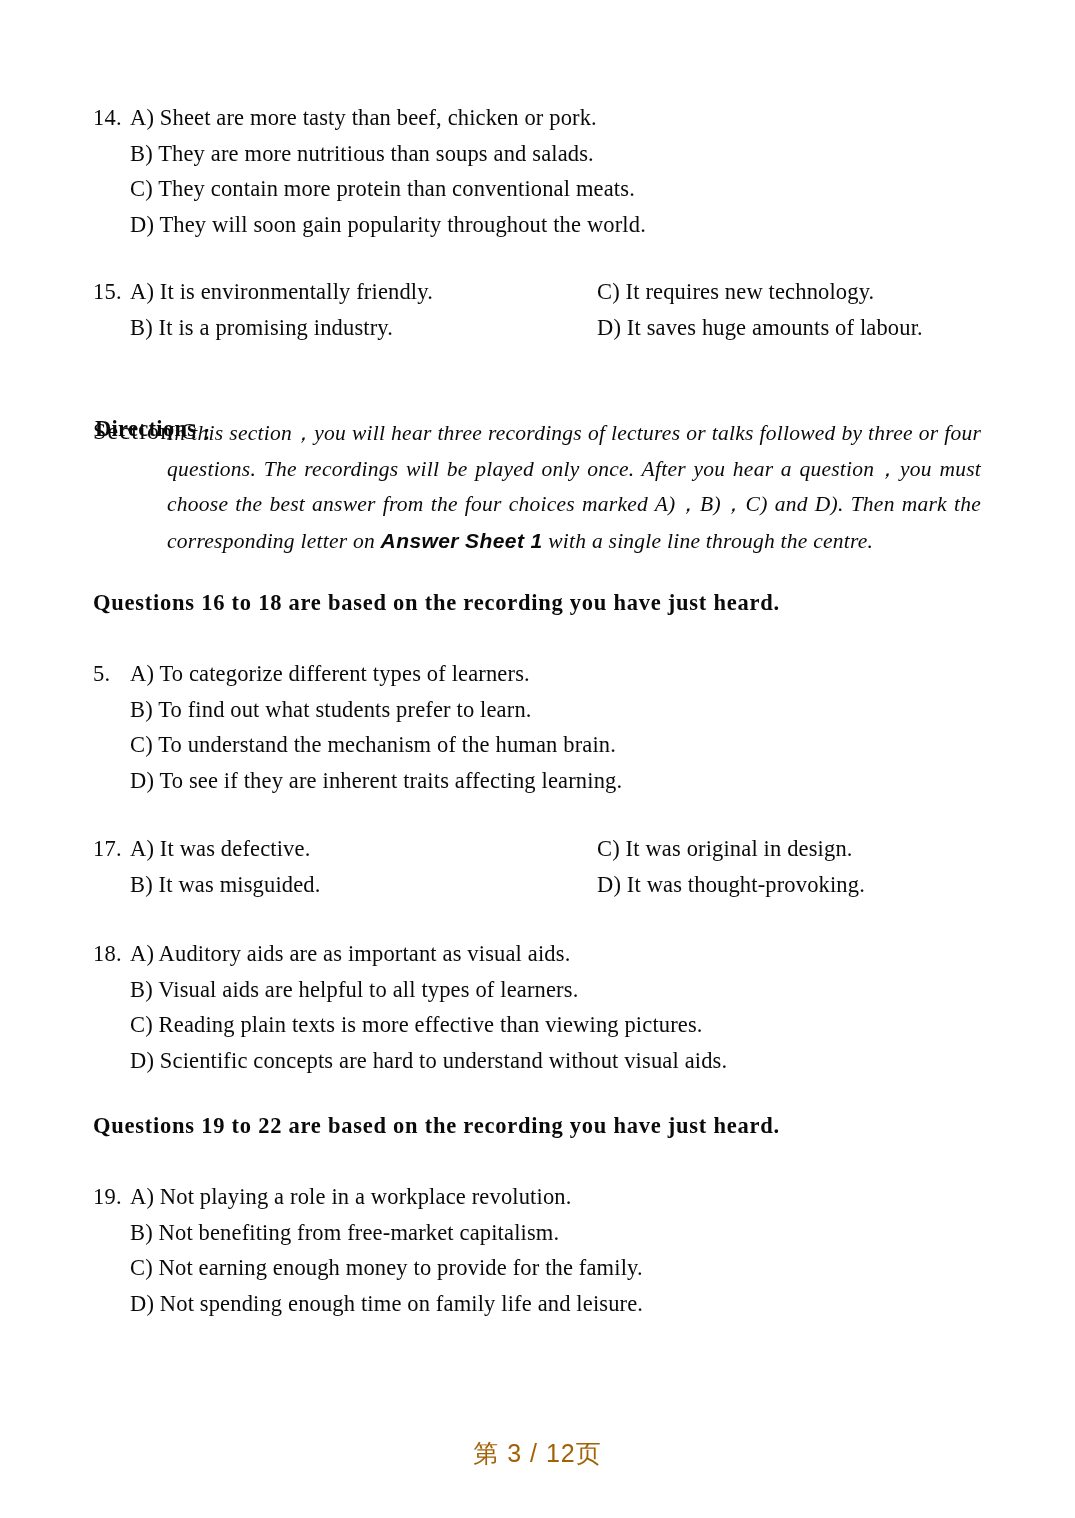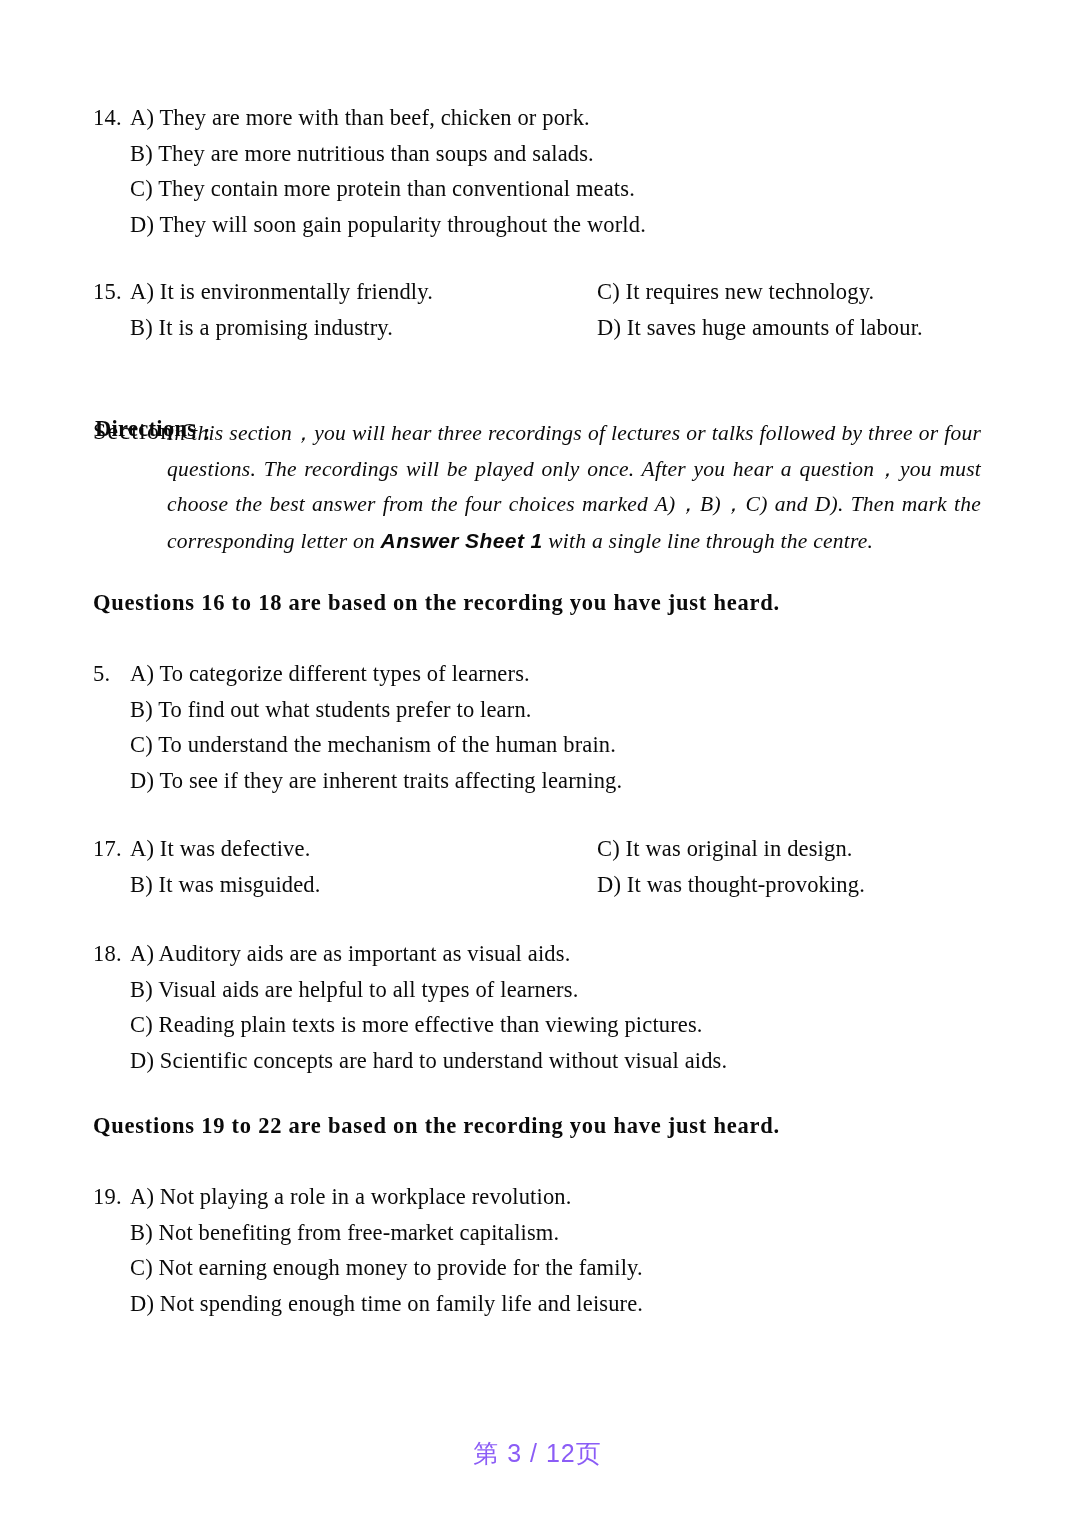--- a/index.html
+++ b/index.html
@@ -115,32 +115,32 @@
 
   
   .footer {
     position: absolute;
     left: 0;
     width: 1075px;
     text-align: center;
     font-family: "Liberation Sans", "DejaVu Sans", sans-serif;
     font-size: 25px;
     letter-spacing: 1px;
-    color: #8b5cf6;
+    color: #a16207;
   }
 </style>
 </head>
 <body>
 
 <div class="page">
 
   <div class="qblock" style="top:100px;">
     <div class="qrow">
       <span class="qnum">14.</span>
-      <span class="opt col-left"><span>A)</span> <span>They are more with than beef, chicken or pork.</span></span>
+      <span class="opt col-left"><span>A)</span> <span>Sheet are more tasty than beef, chicken or pork.</span></span>
     </div>
     <div class="qrow">
       <span class="opt col-left"><span>B)</span> <span>They are more nutritious than soups and salads.</span></span>
     </div>
     <div class="qrow">
       <span class="opt col-left"><span>C)</span> <span>They contain more protein than conventional meats.</span></span>
     </div>
     <div class="qrow">
       <span class="opt col-left"><span>D)</span> <span>They will soon gain popularity throughout the world.</span></span>
     </div>

